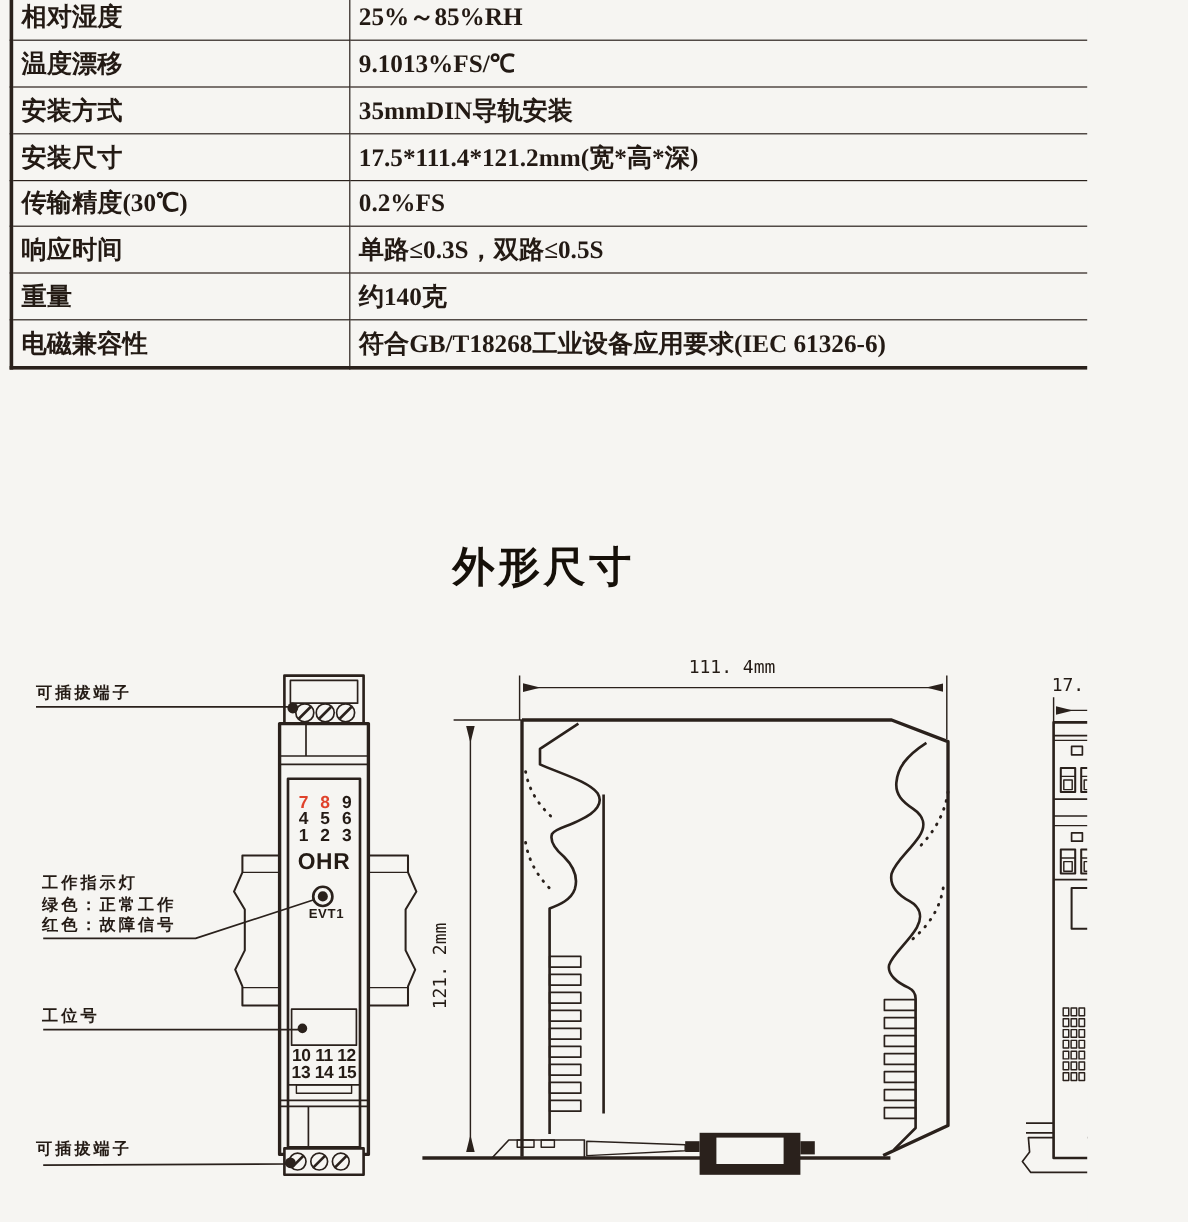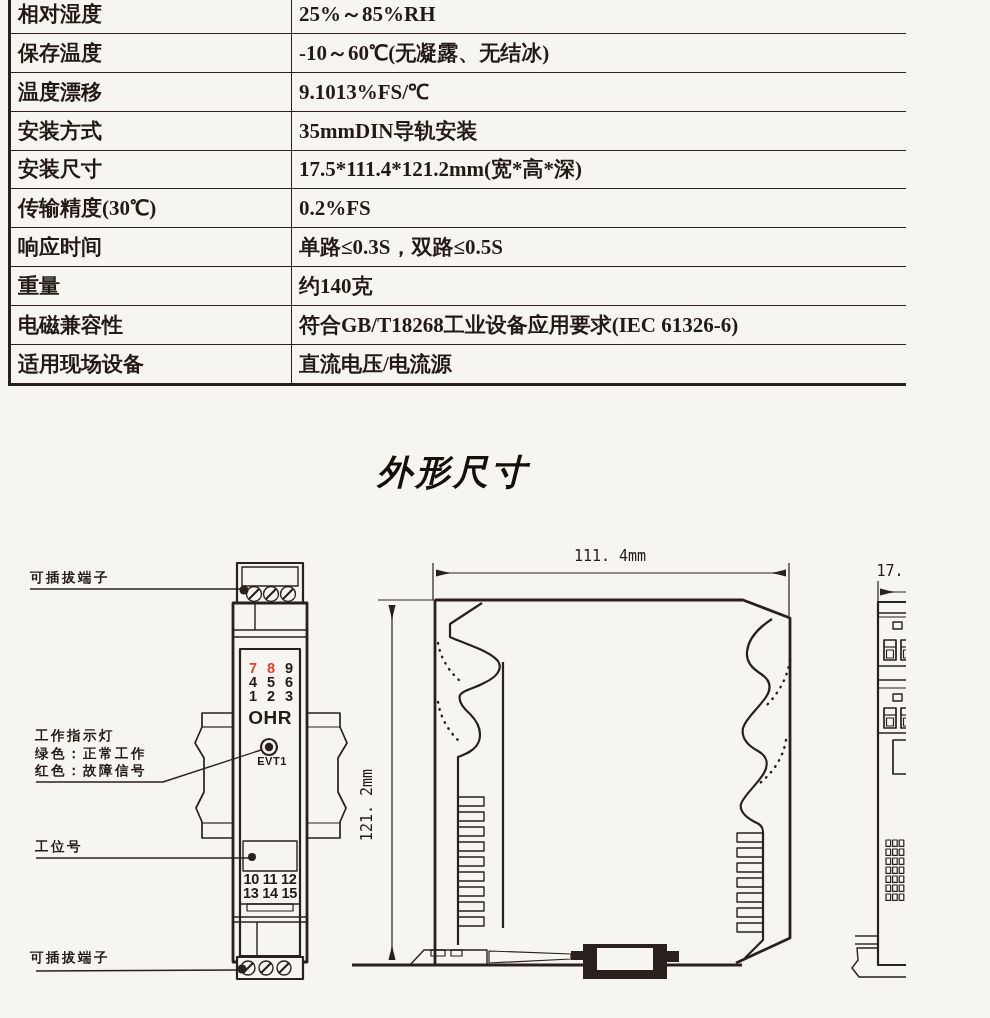--- a/index.html
+++ b/index.html
@@ -11,21 +11,21 @@
   table.spec{position:absolute;left:8px;top:-6px;width:974px;border-collapse:collapse;
              border:3px solid var(--ink,#2a211c);border-top:none;table-layout:fixed;}
   table.spec td{border:1.6px solid var(--ink,#2a211c);height:37.9px;
                 font-family:"Liberation Serif",serif;font-size:21px;font-weight:600;
                 color:#231a14;padding:0 4px 0 7px;line-height:1.05;white-space:nowrap;overflow:hidden;}
   td.c1{width:269px;}
   td.c2{padding-left:9px;}
 
   
   .title{position:absolute;top:449px;left:0;width:100%;text-align:center;
-         font-size:35px;font-weight:700;letter-spacing:3px;color:#161009;font-style:italic;}
+         font-size:35px;font-weight:700;letter-spacing:3px;color:#161009;}
 
   
   svg.drawing{position:absolute;left:0;top:540px;}
   .k{stroke:var(--ink,#2a211c);fill:none;stroke-linejoin:round;}
   .w1{stroke-width:1.2}
   .w13{stroke-width:1.4}
   .w15{stroke-width:1.7}
   .w2{stroke-width:2.2}
   .w25{stroke-width:2.8}
   .bgf{fill:var(--bg,#f6f5f2);}
@@ -45,24 +45,20 @@
 
 <div class="page">
 
   <table class="spec">
     <tbody>
       <tr>
           <td class="c1">相对湿度</td>
           <td class="c2">25%～85%RH</td>
         </tr>
       <tr>
-          <td class="c1">保存温度</td>
-          <td class="c2">-10～60℃(无凝露、无结冰)</td>
-        </tr>
-      <tr>
           <td class="c1">温度漂移</td>
           <td class="c2">9.1013%FS/℃</td>
         </tr>
       <tr>
           <td class="c1">安装方式</td>
           <td class="c2">35mmDIN导轨安装</td>
         </tr>
       <tr>
           <td class="c1">安装尺寸</td>
           <td class="c2">17.5*111.4*121.2mm(宽*高*深)</td>
@@ -75,24 +71,20 @@
           <td class="c1">响应时间</td>
           <td class="c2">单路≤0.3S，双路≤0.5S</td>
         </tr>
       <tr>
           <td class="c1">重量</td>
           <td class="c2">约140克</td>
         </tr>
       <tr>
           <td class="c1">电磁兼容性</td>
           <td class="c2">符合GB/T18268工业设备应用要求(IEC 61326-6)</td>
-        </tr>
-      <tr>
-          <td class="c1">适用现场设备</td>
-          <td class="c2">直流电压/电流源</td>
         </tr>
     </tbody>
   </table>
 
   <div class="title">外形尺寸</div>
 
   <svg class="drawing" width="990" height="478" viewBox="0 540 990 478" xmlns="http://www.w3.org/2000/svg">
     <defs>
       <marker id="ah" markerWidth="12" markerHeight="8" viewBox="0 0 12 8" refX="11" refY="4" orient="auto-start-reverse">
         <path d="M0,4 L12,1 L12,7 Z" fill="#2a211c"></path>

